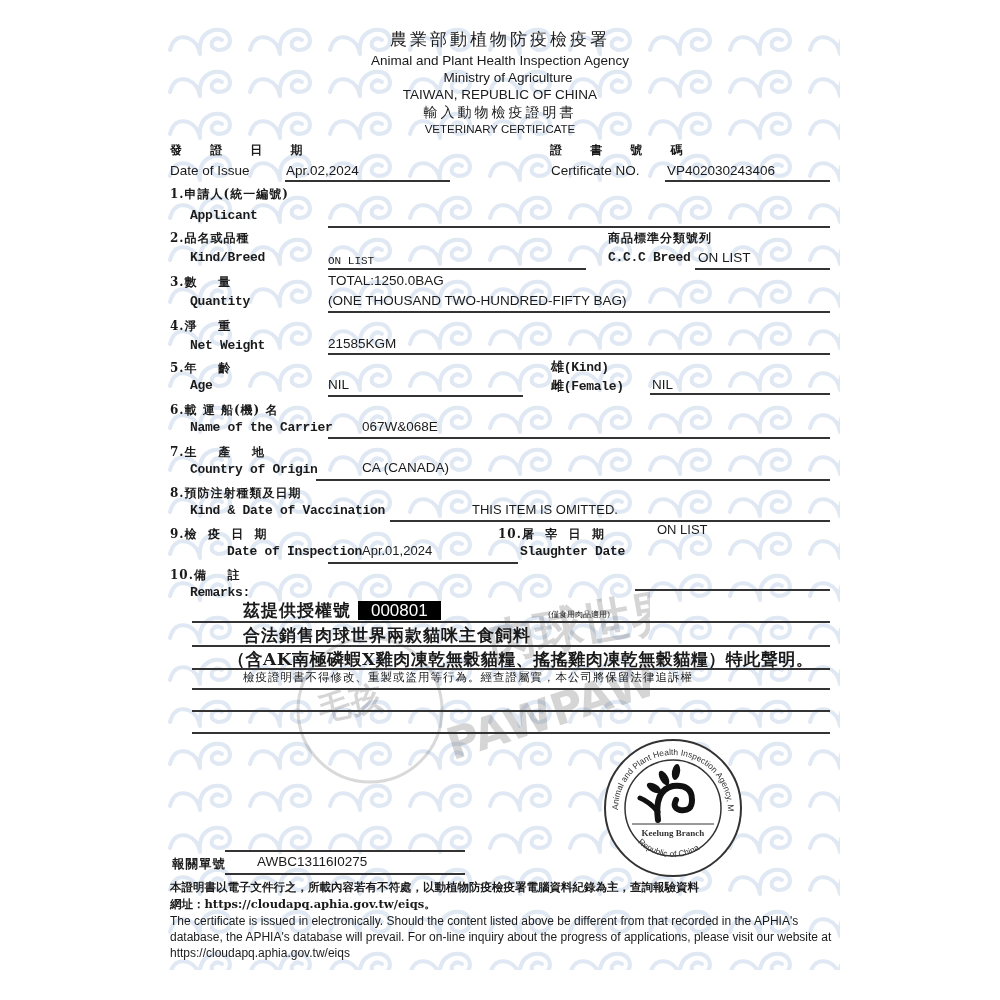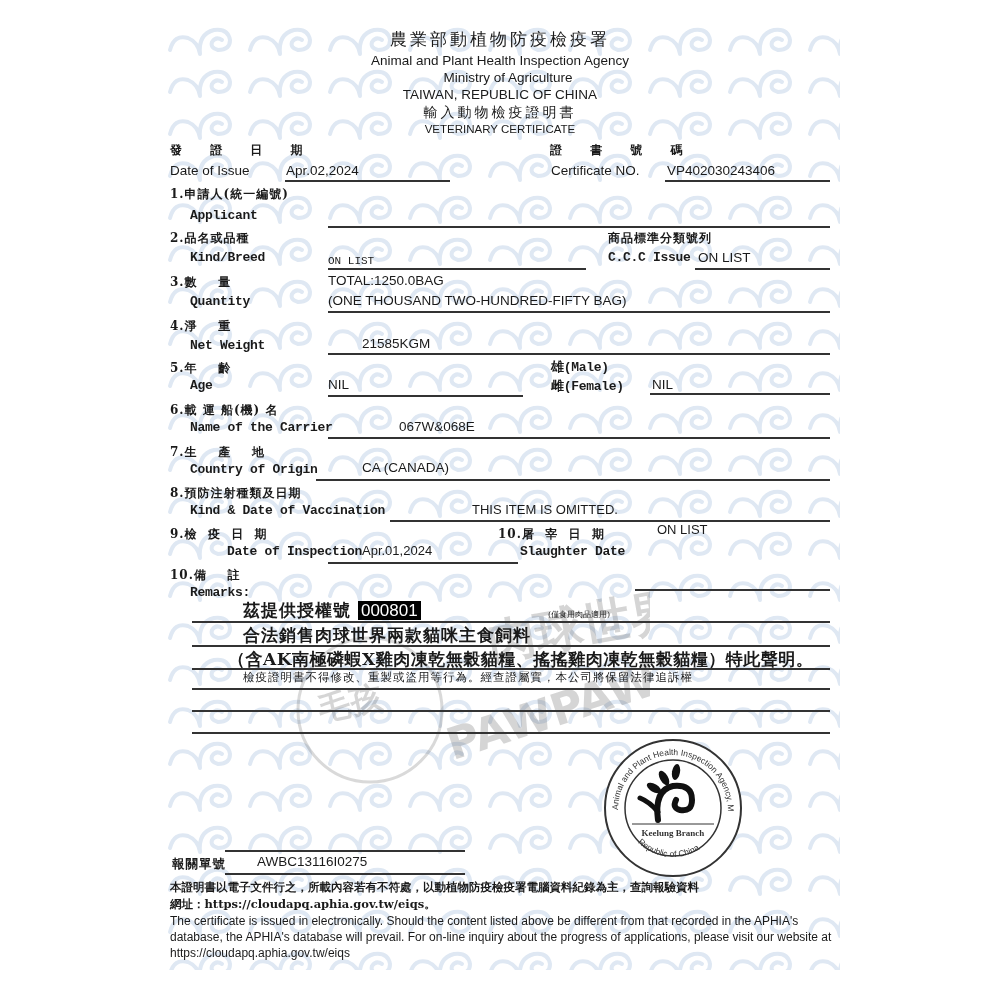--- a/index.html
+++ b/index.html
@@ -15,21 +15,21 @@
   .hdr-en { font-size: 13.5px; }
 
   .lbl-cn { font-family: "DejaVu Serif", serif; font-size: 12px; font-weight: bold; letter-spacing: 1px; }
   .lbl-en { font-family: "Liberation Mono", monospace; font-size: 13px; font-weight: bold; letter-spacing: -0.3px; }
   .val { font-size: 13.5px; }
   .val-mono { font-family: "Liberation Mono", monospace; font-size: 11px; }
   .small-note { font-family: "DejaVu Serif", serif; font-size: 8px; }
 
   .remark-lg { font-family: "DejaVu Serif", serif; font-size: 17px; font-weight: bold; letter-spacing: 1px; }
   .remark-sm { font-family: "DejaVu Serif", serif; font-size: 11.5px; letter-spacing: 1px; }
-  .auth-box { background: #000; color: #fff; font-family: "Liberation Sans", sans-serif; font-weight: normal; font-size: 17px; padding: 0 3px; letter-spacing: 0; }
+  .auth-box { background: #000; color: #fff; font-family: "Liberation Sans", sans-serif; font-weight: normal; font-size: 17px; padding: 0 13px; letter-spacing: 0; }
 
   .footer-cn { font-family: "DejaVu Serif", serif; font-size: 11.5px; font-weight: bold; }
   .footer-en { font-size: 12px; line-height: 16px; white-space: normal; width: 680px; }
 
   .stamp-fade { position: absolute; z-index: 1; opacity: 0.22; }
 </style>
 </head>
 <body>
 
 <svg class="bg-pattern" viewBox="0 0 680 950" preserveAspectRatio="none">
@@ -68,48 +68,48 @@
 <div class="abs lbl-cn" style="left:170px; top:186px;">1.申請人(統一編號)</div>
 <div class="abs lbl-en" style="left:190px; top:208px;">Applicant</div>
 <div class="line" style="left:328px; top:226px; width:502px;"></div>
 
 <div class="abs lbl-cn" style="left:170px; top:230px;">2.品名或品種</div>
 <div class="abs lbl-en" style="left:190px; top:250px;">Kind/Breed</div>
 <div class="abs val-mono" style="left:328px; top:255px;">ON LIST</div>
 <div class="line" style="left:328px; top:268px; width:258px;"></div>
 
 <div class="abs lbl-cn" style="left:608px; top:230px;">商品標準分類號列</div>
-<div class="abs lbl-en" style="left:608px; top:250px;">C.C.C Issue</div>
+<div class="abs lbl-en" style="left:608px; top:250px;">C.C.C Breed</div>
 <div class="abs val" style="left:698px; top:250px;">ON LIST</div>
 <div class="line" style="left:695px; top:268px; width:135px;"></div>
 
 <div class="abs lbl-cn" style="left:170px; top:274px; white-space:pre;">3.數    量</div>
 <div class="abs lbl-en" style="left:190px; top:294px;">Quantity</div>
 <div class="abs val" style="left:328px; top:273px;text-align:right;">TOTAL:1250.0BAG</div>
 <div class="abs val" style="left:328px; top:293px;">(ONE THOUSAND TWO-HUNDRED-FIFTY BAG)</div>
 <div class="line" style="left:328px; top:311px; width:502px;"></div>
 
 <div class="abs lbl-cn" style="left:170px; top:318px; white-space:pre;">4.淨    重</div>
 <div class="abs lbl-en" style="left:190px; top:338px;">Net Weight</div>
-<div class="abs val" style="left:328px; top:336px;margin-left:34px;">21585KGM</div>
+<div class="abs val" style="left:328px; top:336px;">21585KGM</div>
 <div class="line" style="left:328px; top:353px; width:502px;"></div>
 
 <div class="abs lbl-cn" style="left:170px; top:360px; white-space:pre;">5.年    齡</div>
 <div class="abs lbl-en" style="left:190px; top:378px;">Age</div>
 <div class="abs val" style="left:328px; top:377px;">NIL</div>
 <div class="line" style="left:328px; top:395px; width:195px;"></div>
 
-<div class="abs lbl-en" style="left:551px; top:358px;">雄(Male)</div>
+<div class="abs lbl-en" style="left:551px; top:358px;">雄(Kind)</div>
 <div class="abs lbl-en" style="left:551px; top:377px;">雌(Female)</div>
 <div class="abs val" style="left:652px; top:377px;">NIL</div>
 <div class="line" style="left:650px; top:393px; width:180px;"></div>
 
 <div class="abs lbl-cn" style="left:170px; top:402px; white-space:pre;">6.載 運 船(機) 名</div>
 <div class="abs lbl-en" style="left:190px; top:420px;">Name of the Carrier</div>
-<div class="abs val" style="left:362px; top:419px;padding-left:37px;">067W&amp;068E</div>
+<div class="abs val" style="left:362px; top:419px;">067W&amp;068E</div>
 <div class="line" style="left:328px; top:437px; width:502px;"></div>
 
 <div class="abs lbl-cn" style="left:170px; top:444px; white-space:pre;">7.生    產    地</div>
 <div class="abs lbl-en" style="left:190px; top:462px;">Country of Origin</div>
 <div class="abs val" style="left:362px; top:460px;">CA (CANADA)</div>
 <div class="line" style="left:316px; top:479px; width:514px;"></div>
 
 <div class="abs lbl-cn" style="left:170px; top:485px;">8.預防注射種類及日期</div>
 <div class="abs lbl-en" style="left:190px; top:503px;">Kind &amp; Date of Vaccination</div>
 <div class="abs val" style="left:472px; top:502px; font-size:13px;">THIS ITEM IS OMITTED.</div>

